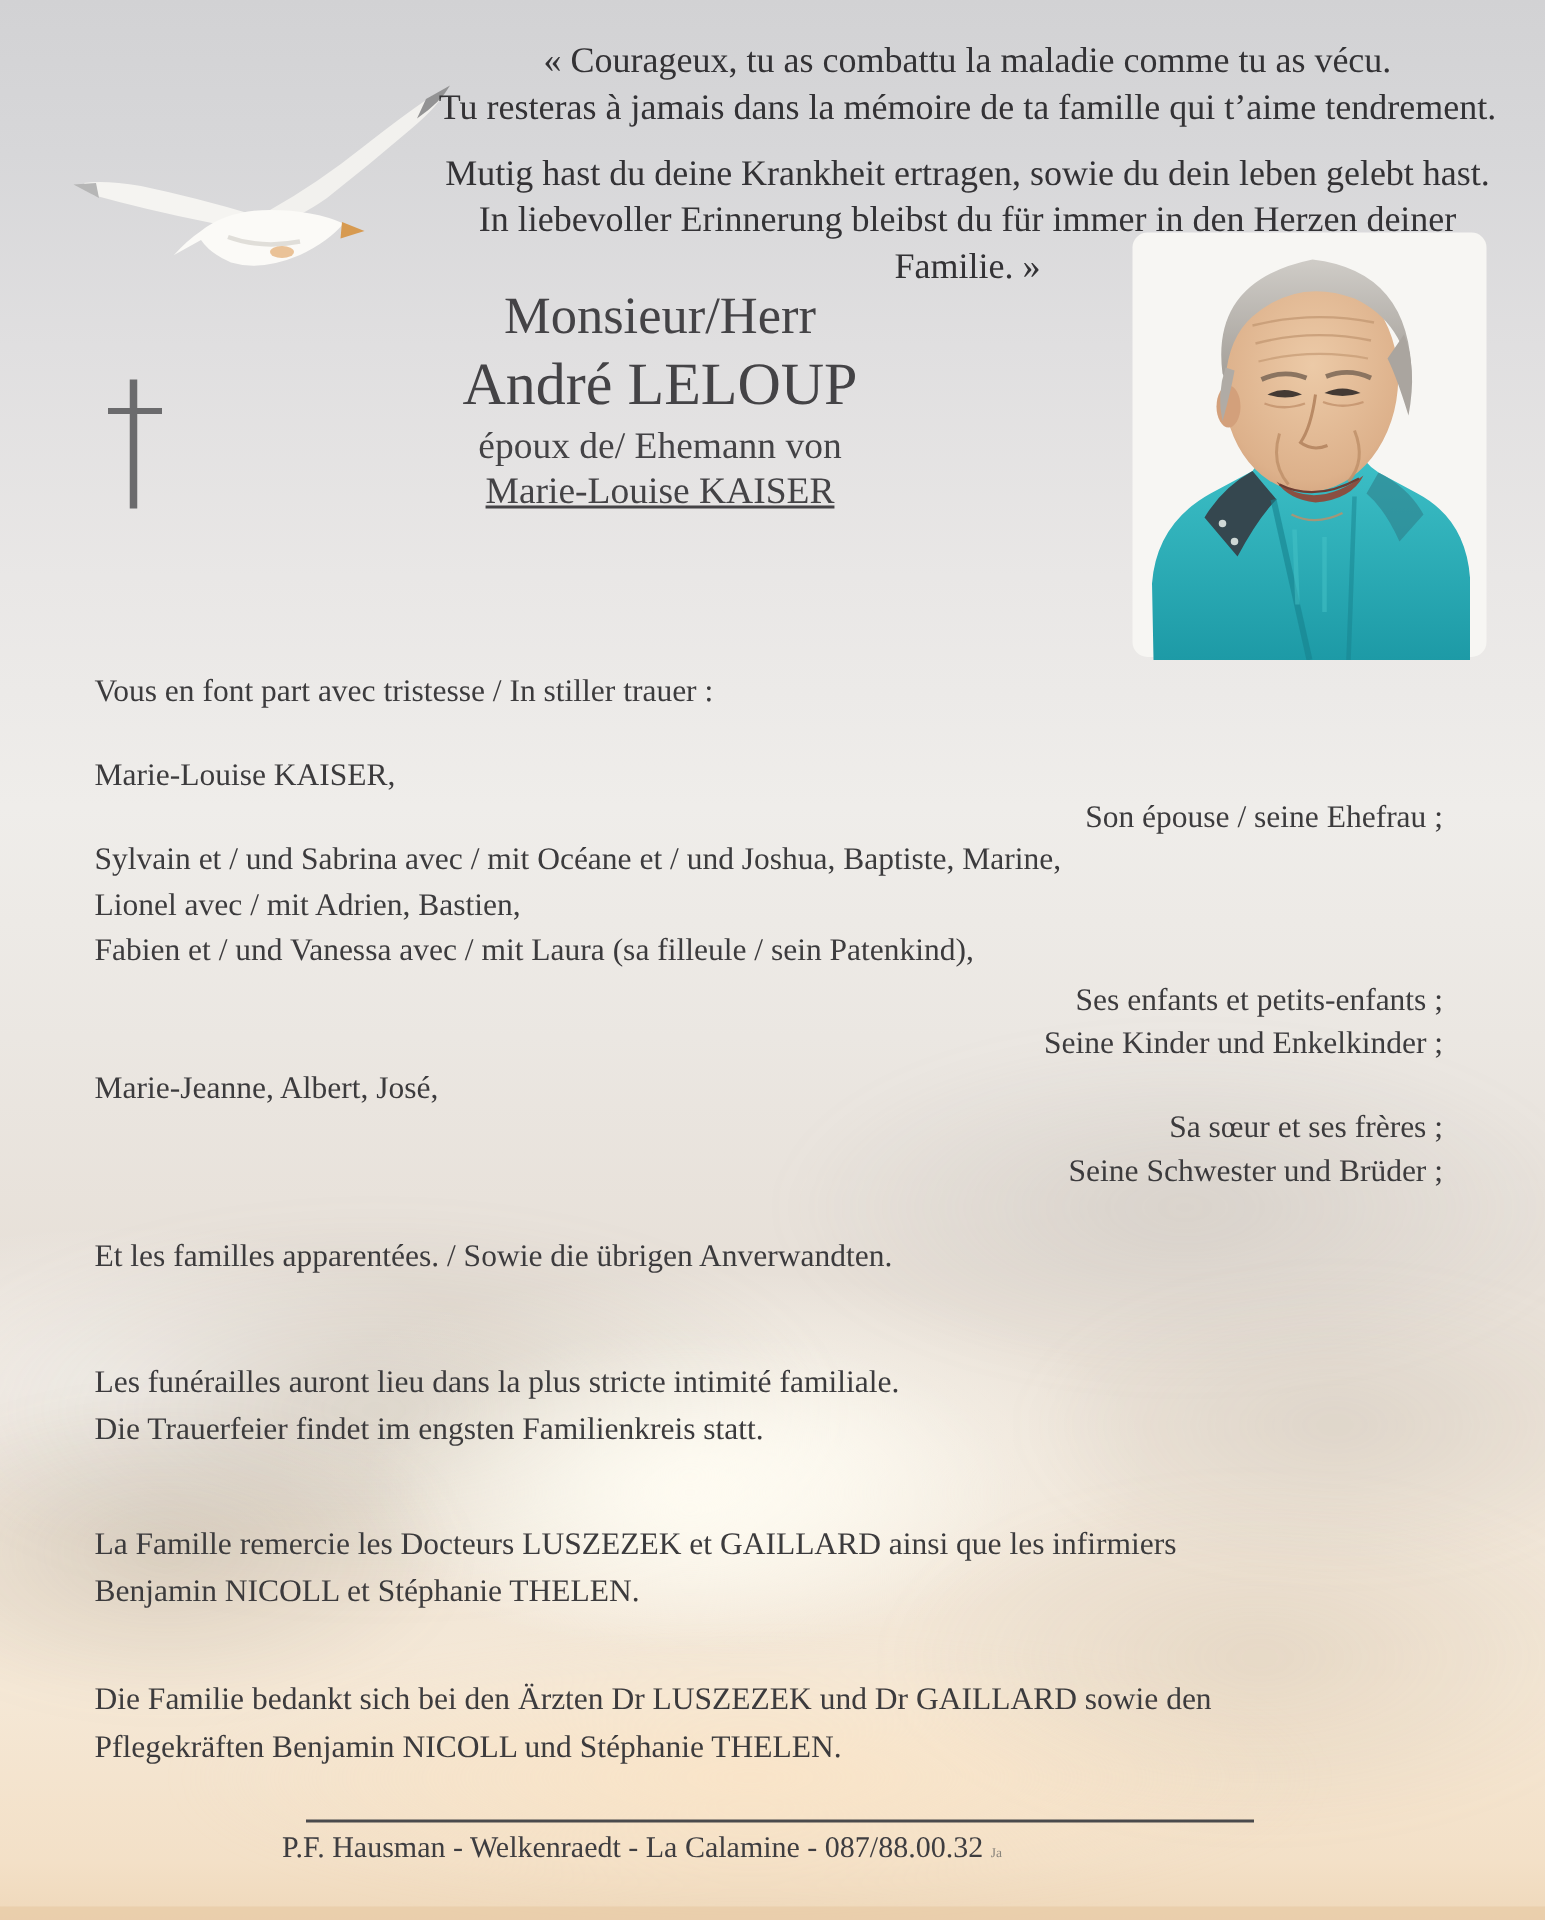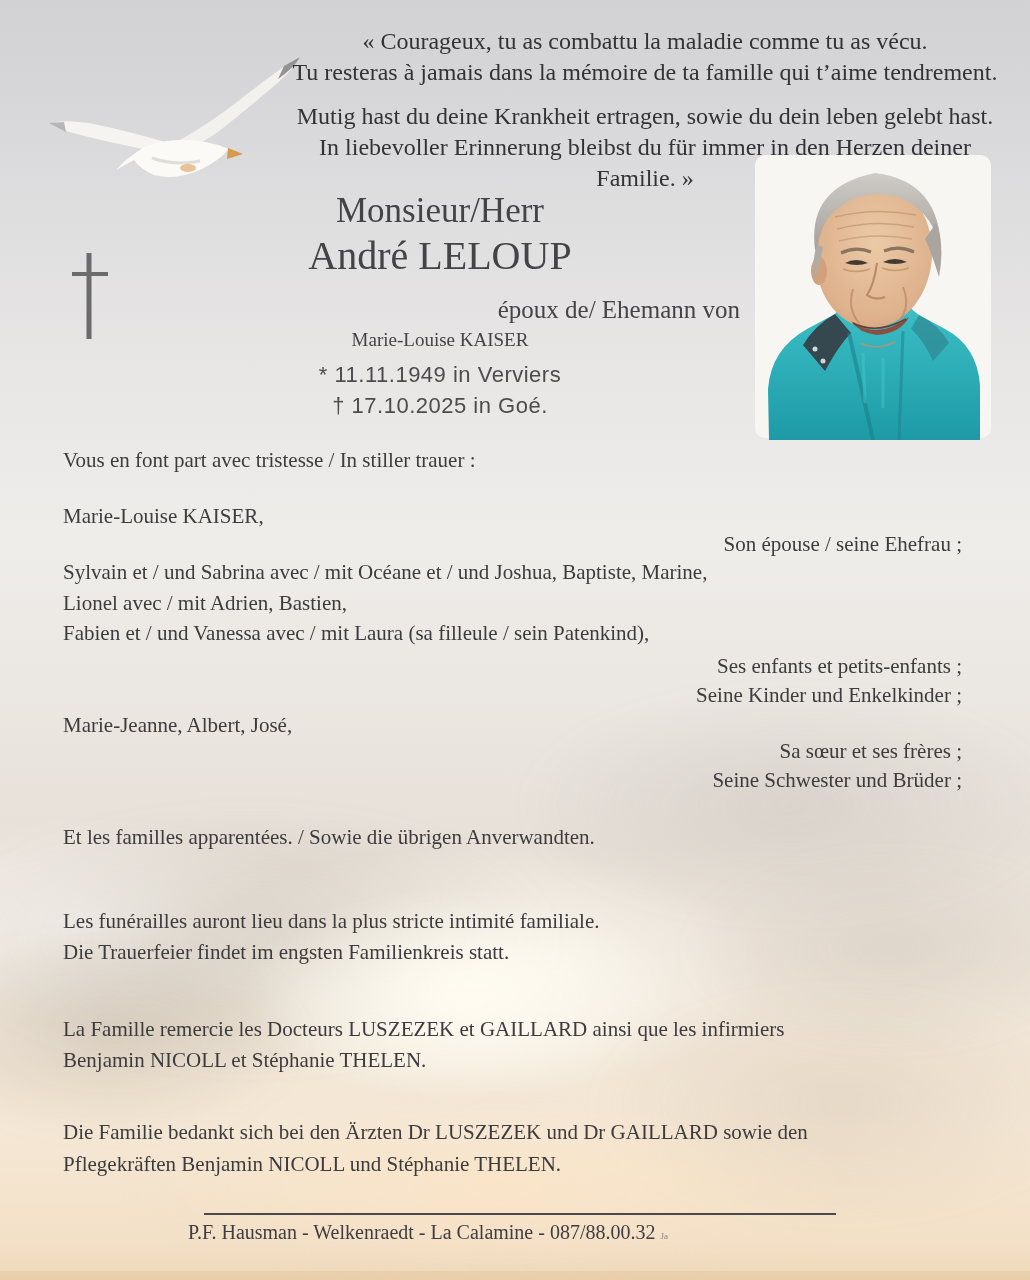--- a/index.html
+++ b/index.html
@@ -48,22 +48,22 @@
   .dove-svg { position: absolute; left: 22px; top: 48px; width: 315px; height: 145px; }
   .cross-svg { position: absolute; left: 70px; top: 250px; width: 40px; height: 92px; }
   .photo-svg { position: absolute; left: 753px; top: 153px; width: 240px; height: 287px; }
 
   .name-block {
     position: absolute; left: 140px; top: 190px; width: 600px;
     text-align: center; color: #444346;
   }
   .name-title   { font-size: 35px; line-height: 42px; }
   .name-main    { font-size: 40px; line-height: 48px; }
-  .name-spouse-label { font-size: 25px; line-height: 30px; margin-top: 15px; text-align: right; }
-  .name-spouse  { font-size: 19px; line-height: 30px; }
+  .name-spouse-label { font-size: 25px; line-height: 30px; margin-top: 3px; }
+  .name-spouse  { font-size: 25px; line-height: 30px; text-decoration: underline; }
   .name-dates {
     font-family: "Liberation Sans", "DejaVu Sans", sans-serif;
     font-size: 22px; line-height: 31px; margin-top: 4px;
     color: #4c4c4e; letter-spacing: 0.5px;
   }
 
   .body-text { position: absolute; font-size: 21px; line-height: 30px; color: #3c3b3d; }
   .left-col  { left: 63px; }
   .right-col { right: 68px; text-align: right; }
 
@@ -128,24 +128,20 @@
   <svg class="cross-svg" viewBox="0 0 40 92">
     <line x1="19" y1="3" x2="19" y2="89" stroke="#6b6b6d" stroke-width="5"></line>
     <line x1="2" y1="24" x2="38" y2="24" stroke="#6b6b6d" stroke-width="4"></line>
   </svg>
 
   <div class="name-block">
     <div class="name-title">Monsieur/Herr</div>
     <div class="name-main">André LELOUP</div>
     <div class="name-spouse-label">époux de/ Ehemann von</div>
     <div class="name-spouse">Marie-Louise KAISER</div>
-    <div class="name-dates">
-      <div>* 11.11.1949 in Verviers</div>
-      <div>† 17.10.2025 in Goé.</div>
-    </div>
   </div>
 
   <svg class="photo-svg" viewBox="0 0 240 287">
     <defs>
       <linearGradient id="tealGrad" x1="0" y1="0" x2="0" y2="1">
         <stop offset="0" stop-color="#3fc2c9"></stop>
         <stop offset="1" stop-color="#1d9aa6"></stop>
       </linearGradient>
       <radialGradient id="skinGrad" cx="0.5" cy="0.42" r="0.75">
         <stop offset="0" stop-color="#eccaa7"></stop>

